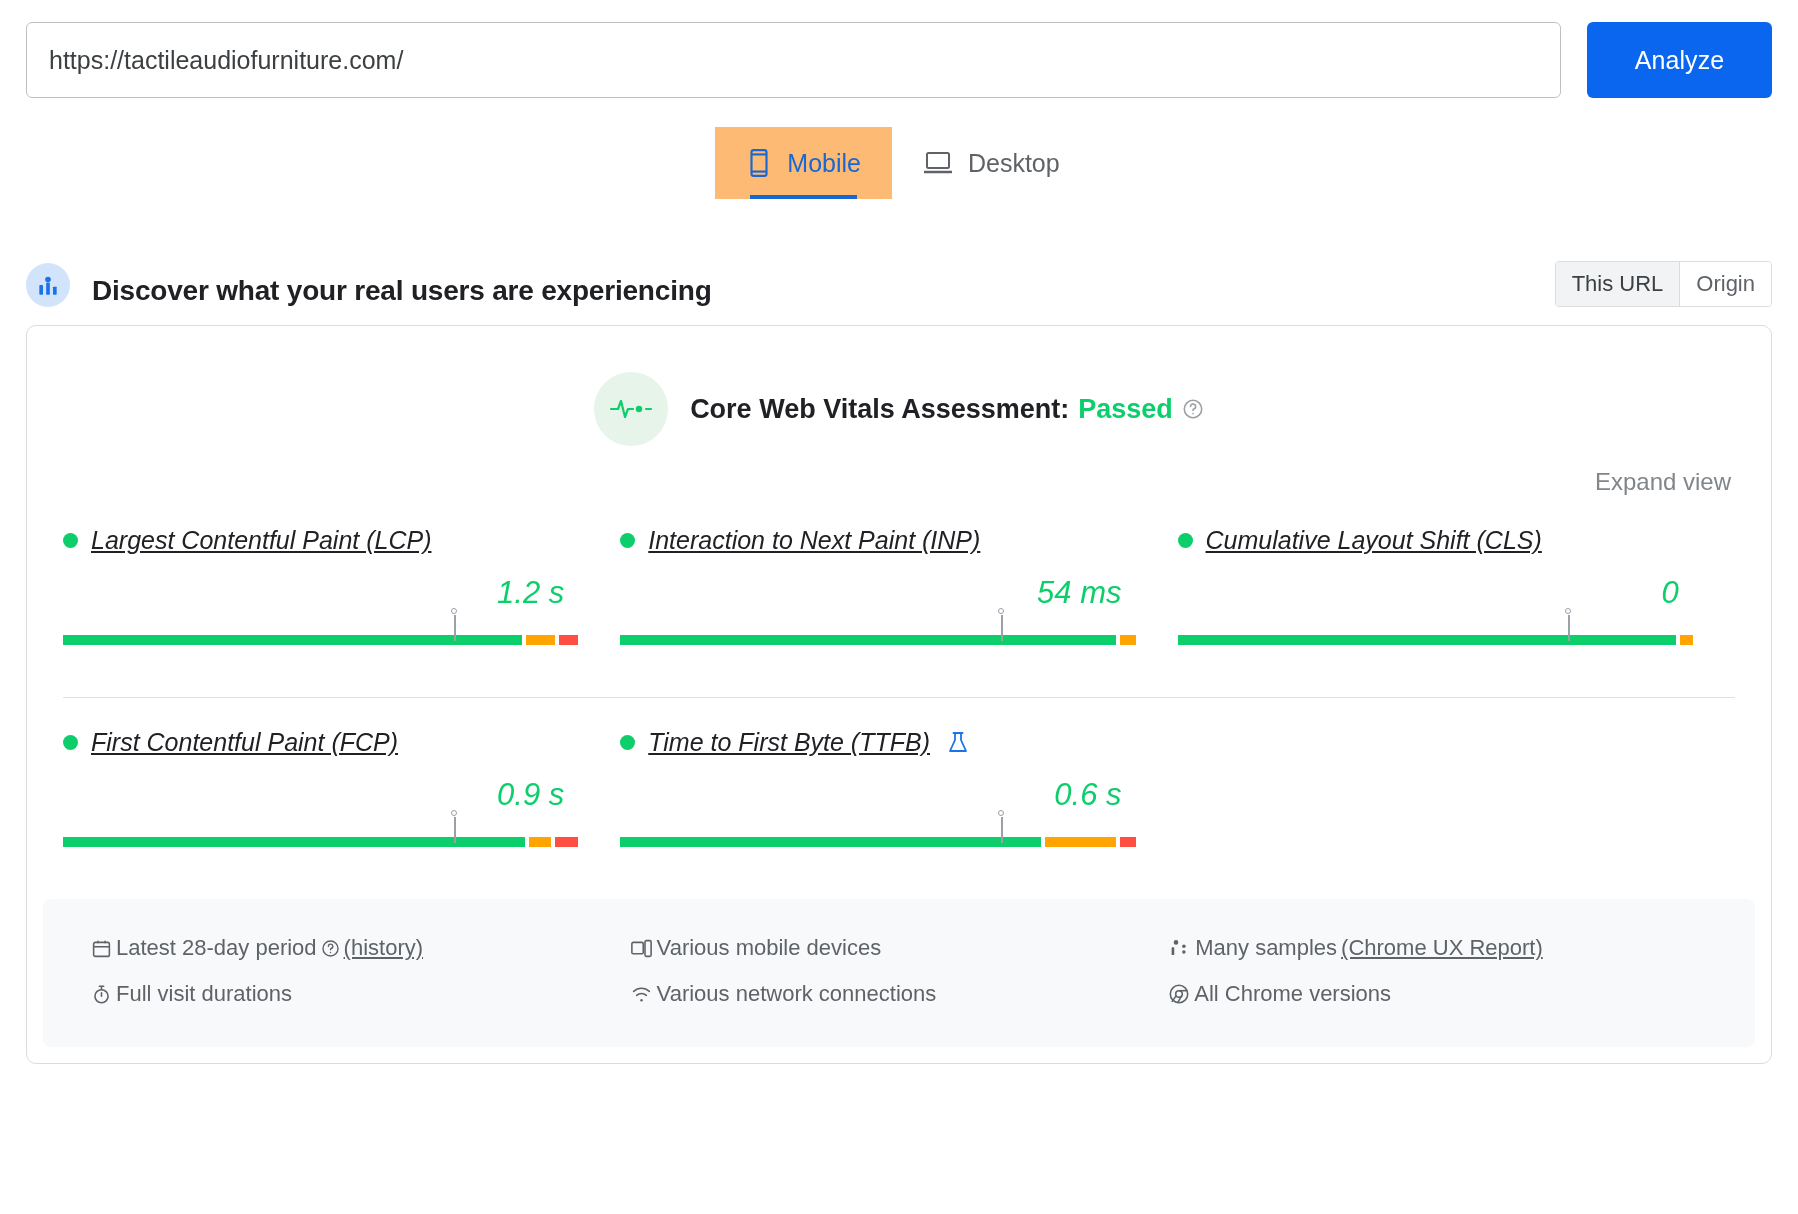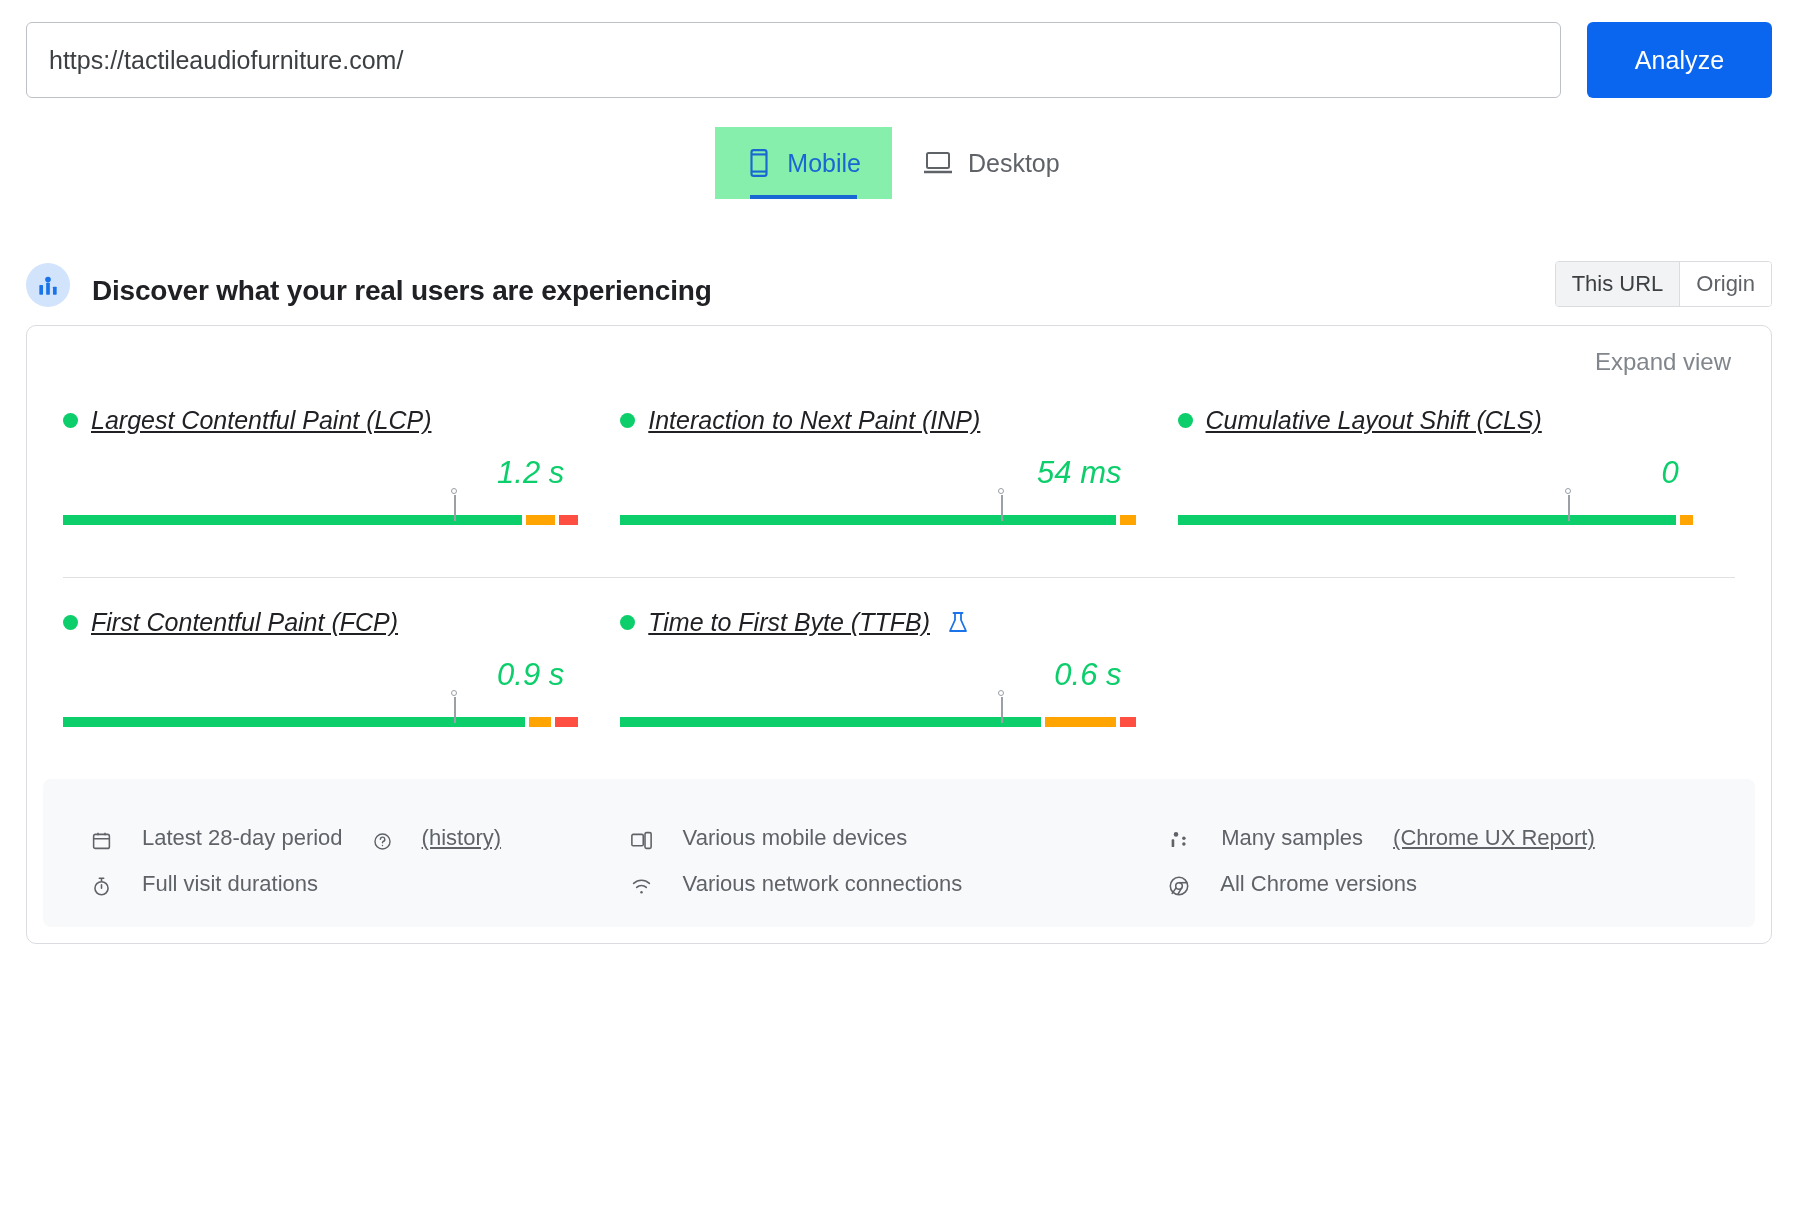--- a/index.html
+++ b/index.html
@@ -64,21 +64,21 @@
     gap: 15px;
     padding: 0 31px;
     height: 72px;
     font-size: 25px;
     color: #5f6368;
     cursor: pointer;
     position: relative;
     box-sizing: border-box;
   }
   .tab.active {
-    background: #86efac;
+    background: #fdba74;
     color: #1967d2;
     margin-left: 8px;
   }
   .tab.active::after {
     content: "";
     position: absolute;
     left: 35px; right: 35px; bottom: 0;
     height: 4px;
     background: #1967d2;
   }
@@ -268,22 +268,22 @@
     margin: 44px 16px 16px 16px;
     background: #f8f9fa;
     border-radius: 8px;
     display: flex;
     padding: 26px 48px 30px 48px;
     box-sizing: border-box;
   }
   .footer-col { width: 33.33%; }
   .footer-item {
     display: flex;
-    align-items: flex-end;
-    gap: 30px;
+    align-items: center;
+    gap: 4px;
     font-size: 22px;
     color: #5f6368;
     height: 46px;
   }
   .footer-icon { display: inline-flex; color: #5f6368; flex: none; }
   .footer-link {
     text-decoration: underline;
     color: #5f6368;
     cursor: pointer;
   }
@@ -329,20 +329,40 @@
   </span>
   <span class="discover-title">Discover what your real users are experiencing</span>
   <div class="scope-toggle">
     <button class="scope-btn selected">This URL</button>
     <button class="scope-btn">Origin</button>
   </div>
 </div>
 
 <div class="card">
 
+  <div class="assessment">
+    <span class="assessment-icon">
+      <svg width="44" height="26" viewBox="0 0 44 26" fill="none" stroke="#0cce6b" stroke-width="2.2" stroke-linecap="round" stroke-linejoin="round">
+        <polyline points="2,13 9,13 12,5 16,21 19,13 24,13"></polyline>
+        <circle cx="30" cy="13" r="3.2" fill="#0cce6b" stroke="none"></circle>
+        <line x1="37" y1="13" x2="42" y2="13"></line>
+      </svg>
+    </span>
+    <span class="assessment-text">
+      <span>Core Web Vitals Assessment:</span>
+      <span class="assessment-status">Passed</span>
+      <span class="help-icon">
+        <svg width="22" height="22" viewBox="0 0 24 24" fill="none" stroke="#9aa0a6" stroke-width="1.7">
+          <circle cx="12" cy="12" r="9.5"></circle>
+          <path d="M9.3 9.2a2.8 2.8 0 1 1 3.5 2.8c-.7.2-.8.9-.8 1.6" stroke-linecap="round"></path>
+          <circle cx="12" cy="17" r=".9" fill="#9aa0a6" stroke="none"></circle>
+        </svg>
+      </span>
+    </span>
+  </div>
 
   <div class="expand-view">Expand view</div>
 
   <div class="metrics core">
 
     <div class="metric">
       <div class="metric-head">
         <span class="metric-dot"></span>
         <span class="metric-name">Largest Contentful Paint (LCP)</span>
       </div>

